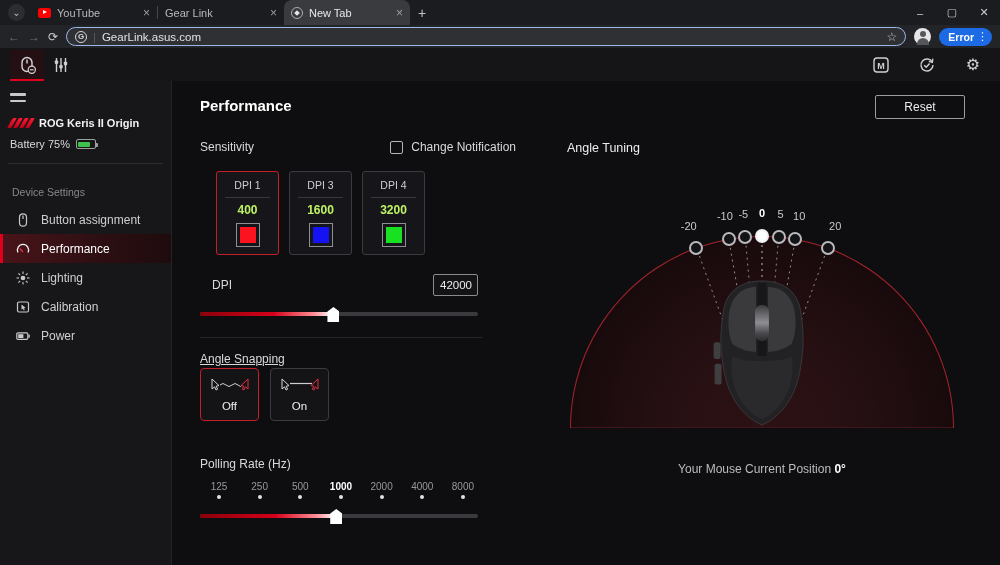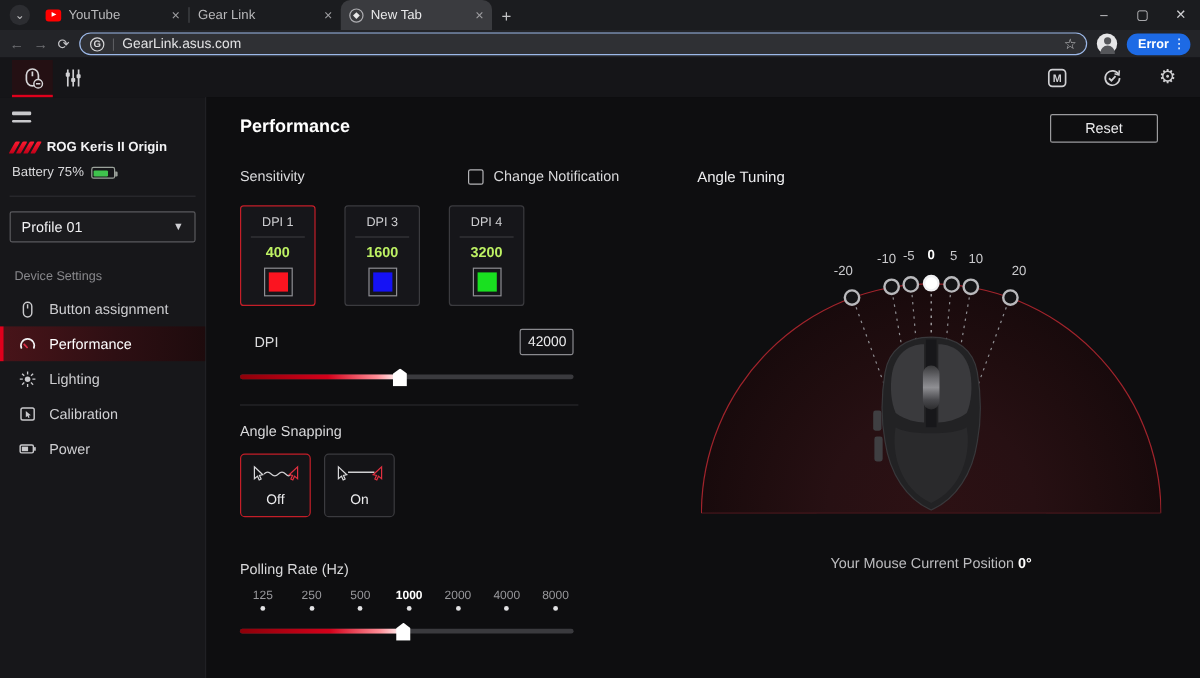--- a/index.html
+++ b/index.html
@@ -86,21 +86,21 @@
     border:1px solid #9b9b9e; border-radius:2px; color:#ececee; font-size:12px;
     display:flex; align-items:center; justify-content:center; }
 
   .col-left { position:absolute; left:28px; top:59px; width:320px; }
   .sens-row { display:flex; align-items:center; width:316px; margin-bottom:17px; }
   .sect-label { color:#d9d9db; font-size:12px; }
   .chk-group { display:flex; align-items:center; gap:8px; margin-left:auto; }
   .chkbox { width:13px; height:13px; border:1.5px solid #b5b5b8; border-radius:2px; background:transparent; }
   .chk-label { color:#d9d9db; font-size:12px; }
 
-  .dpi-cards { display:flex; gap:24px; margin-bottom:19px; }
+  .dpi-cards { display:flex; gap:10px; margin-bottom:19px;margin-left:16px; }
   .dpi-card { width:63px; height:84px; background:#16161a; border:1px solid #3b3b3f; border-radius:3px;
     text-align:center; padding-top:7px; }
   .dpi-card.sel { border:1.5px solid #c41e28; }
   .dpi-card .lab { color:#cfcfd2; font-size:10.5px; }
   .dpi-card .ln { height:1px; background:#39393d; margin:6px 8px 5px; }
   .dpi-card .val { color:#bef264; font-size:12px; font-weight:bold; }
   .swatch-outer { width:24px; height:24px; border:1px solid #8e8e93; margin:6px auto 0;
     display:flex; align-items:center; justify-content:center; }
   .swatch { width:16px; height:16px; }
 
@@ -111,37 +111,37 @@
     line-height:20px; padding-right:5px; }
 
   .slider { position:relative; width:278px; height:16px; margin-bottom:15px; }
   .slider .track { position:absolute; left:0; right:0; top:6px; height:4px; background:#3a3a3e; border-radius:2px; }
   .slider .fill { position:absolute; left:0; top:6px; height:4px; border-radius:2px;
     background:linear-gradient(90deg,#8c0009 0%,#d4001a 55%,#ff8f98 86%,#ffffff 100%); }
   .slider .thumb { position:absolute; top:1px; width:12px; height:15px; background:#fff;
     transform:translateX(-50%); clip-path:polygon(50% 0,100% 30%,100% 100%,0 100%,0 30%); }
   .hline { height:1px; background:#28282c; width:282px; margin-bottom:14px; }
 
-  .as-label { margin-bottom:12px; }
+  .as-label { margin-bottom:2px;text-decoration:underline; }
   .as-cards { display:flex; gap:11px; margin-bottom:36px; }
   .as-card { width:59px; height:53px; background:#141417; border:1px solid #3b3b3f; border-radius:4px;
     text-align:center; padding-top:7px; }
   .as-card.sel { border:1.5px solid #c41e28; }
   .as-card .lab { color:#ececee; font-size:11.5px; margin-top:2px; }
 
   .poll-label { margin-bottom:10px; }
   .tick-row { display:flex; justify-content:space-between; width:282px; padding:0 2px; margin-bottom:3px; }
   .tick-row span { color:#98989c; font-size:10px; width:34px; text-align:center; }
   .tick-row span.sel { color:#fff; font-weight:bold; }
   .dot-row { display:flex; justify-content:space-between; width:282px; padding:0 2px; margin-bottom:9px; }
   .dot-row .dwrap { width:34px; display:flex; justify-content:center; }
   .dot-row i { width:4px; height:4px; border-radius:50%; background:#e2e2e4; }
 
   
-  .col-right { position:absolute; left:409px; top:60px; width:390px; }
+  .col-right { position:absolute; left:395px; top:60px; width:390px; }
   .at-title { color:#ececee; font-size:12.5px; margin-bottom:4px; }
   .at-sub { color:#929296; font-size:10.5px; }
   .angle-canvas { position:relative; width:390px; height:222px; margin-top:51px; }
   .arc { position:absolute; left:3px; top:30px; width:384px; height:192px;
     border:1.5px solid #a3242c; border-bottom:none; border-radius:192px 192px 0 0;
     background:radial-gradient(192px 192px at 50% 100%, #2d1114 0%, #271013 45%, #200d0f 72%, #180a0c 100%); }
   .arc:after { content:""; position:absolute; left:0; right:0; bottom:0; height:1px; background:#41161b; }
   #angle-lines { position:absolute; left:0; top:0; }
   .mouse-svg { position:absolute; left:135px; top:73px; }
   .a-dot { position:absolute; width:14px; height:14px; border-radius:50%; background:#141416; border:2px solid #b9b9bc; }
@@ -257,24 +257,20 @@
           </span>
         <span class="devname">ROG Keris II Origin</span>
       </div>
       <div class="battrow">
         <span>Battery 75%</span>
         <span class="battery">
             <i></i>
           </span>
       </div>
       <div class="sb-div"></div>
-      <div class="profile">
-        <span>Profile 01</span>
-        <span class="caret">▼</span>
-      </div>
       <div class="sb-section">Device Settings</div>
       <nav class="nav">
         <div class="nav-item">
           <svg width="16" height="16" viewBox="0 0 16 16">
             <rect x="4.5" y="1.8" width="7" height="12.4" rx="3.5" fill="none" stroke="#c9c9cc" stroke-width="1.2"></rect>
             <line x1="8" y1="3.5" x2="8" y2="7" stroke="#c9c9cc" stroke-width="1.2"></line>
           </svg>
           <span>Button assignment</span>
         </div>
         <div class="nav-item active">

